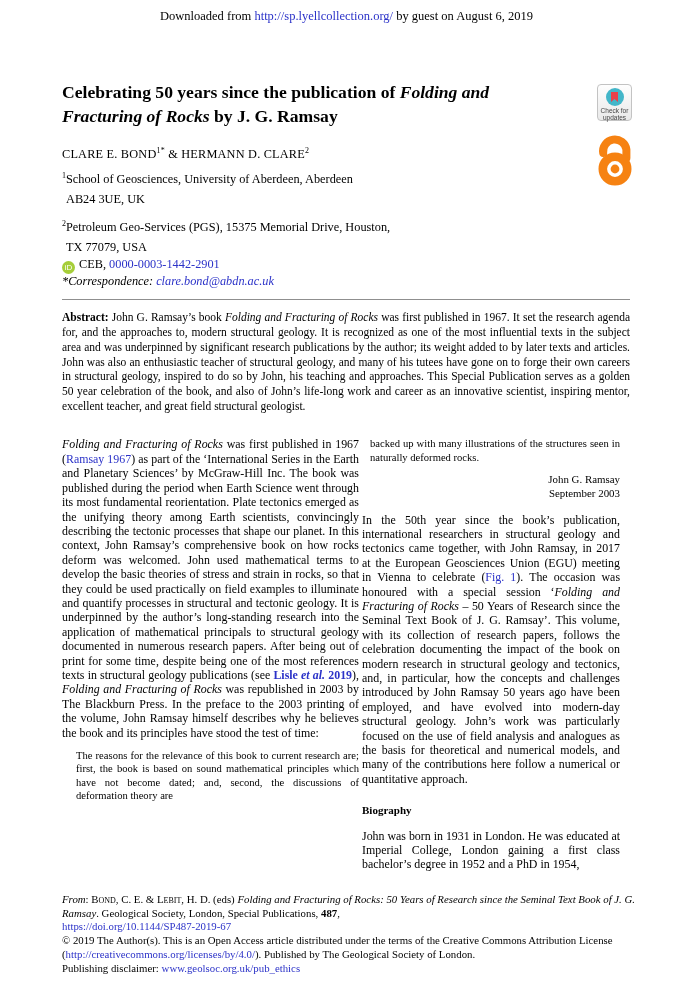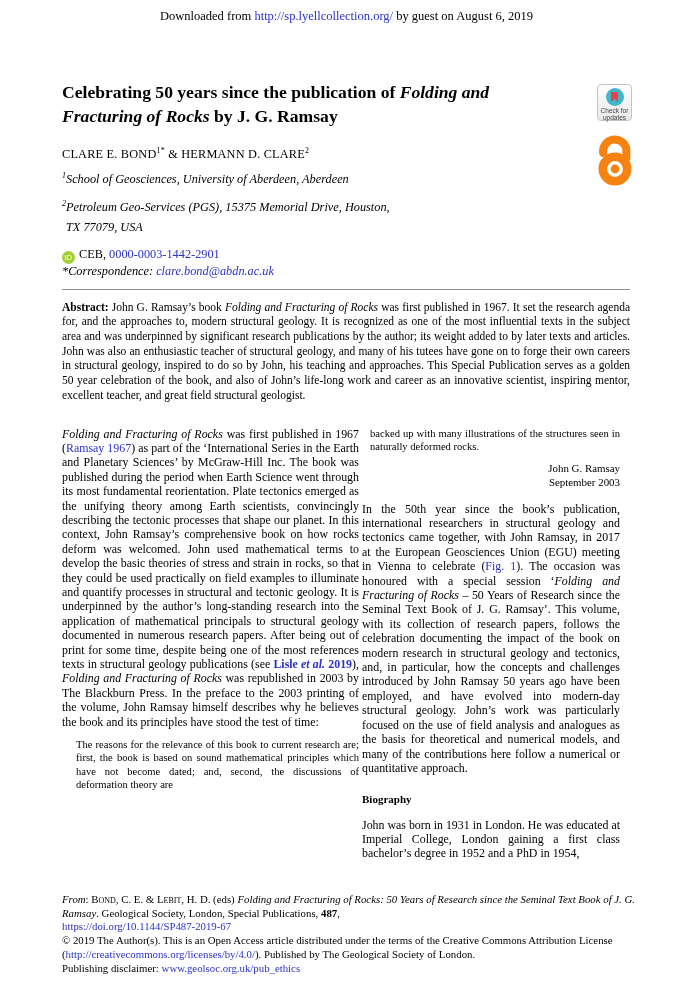--- a/index.html
+++ b/index.html
@@ -12,24 +12,24 @@
   .dl-note { padding-top:9px; text-align:center; font-size:12.5px; }
 
   .main { position:absolute; left:62px; top:80px; width:568px; }
 
   .title { font-size:17.6px; font-weight:700; width:505px; line-height:1.38; margin:0; }
   .title .it { font-style:italic; }
 
   .authors { margin-top:17px; font-size:12.3px; letter-spacing:0.2px; }
   sup { font-size:0.65em; }
 
-  .affil { font-style:italic; font-size:12.3px; line-height:1.62; margin-top:8px; }
+  .affil { font-size:12.3px; line-height:1.62; margin-top:8px; }
   .affil .l2 { display:block; padding-left:4px; }
 
-  .orcid-line { margin-top:9px; font-size:12.3px; }
+  .orcid-line { font-size:12.3px; }
   .orcid-badge {
     display:inline-block; width:13px; height:13px; border-radius:50%;
     background:#a6ce39; color:#fff; font-family:"Liberation Sans", sans-serif;
     font-size:8px; line-height:13px; text-align:center; vertical-align:-2px; margin-right:4px;
   }
   .corr-line { font-size:12.3px; font-style:italic; }
 
   .divider { border:none; border-top:1px solid #8f8f8f; margin:10px 0 0 0; }
 
   .abstract { margin-top:10px; font-size:11.5px; line-height:1.28; text-align:justify; }
@@ -107,20 +107,21 @@
     <h1 class="title">
       <span>Celebrating 50 years since the publication of </span><span class="it">Folding and Fracturing of Rocks</span><span> by J. G. Ramsay</span>
     </h1>
 
     <div class="authors">
       <span>CLARE E. BOND</span><sup>1*</sup><span> &amp; </span><span>HERMANN D. CLARE</span><sup>2</sup>
     </div>
 
     <div class="affil">
       <sup>1</sup><span>School of Geosciences, University of Aberdeen, Aberdeen</span>
+      <span class="l2">AB24 3UE, UK</span>
     </div>
     <div class="affil">
       <sup>2</sup><span>Petroleum Geo-Services (PGS), 15375 Memorial Drive, Houston,</span>
       <span class="l2">TX 77079, USA</span>
     </div>
 
     <div class="orcid-line">
       <span class="orcid-badge">iD</span><span>CEB, </span><span class="lnk">0000-0003-1442-2901</span>
     </div>
 

